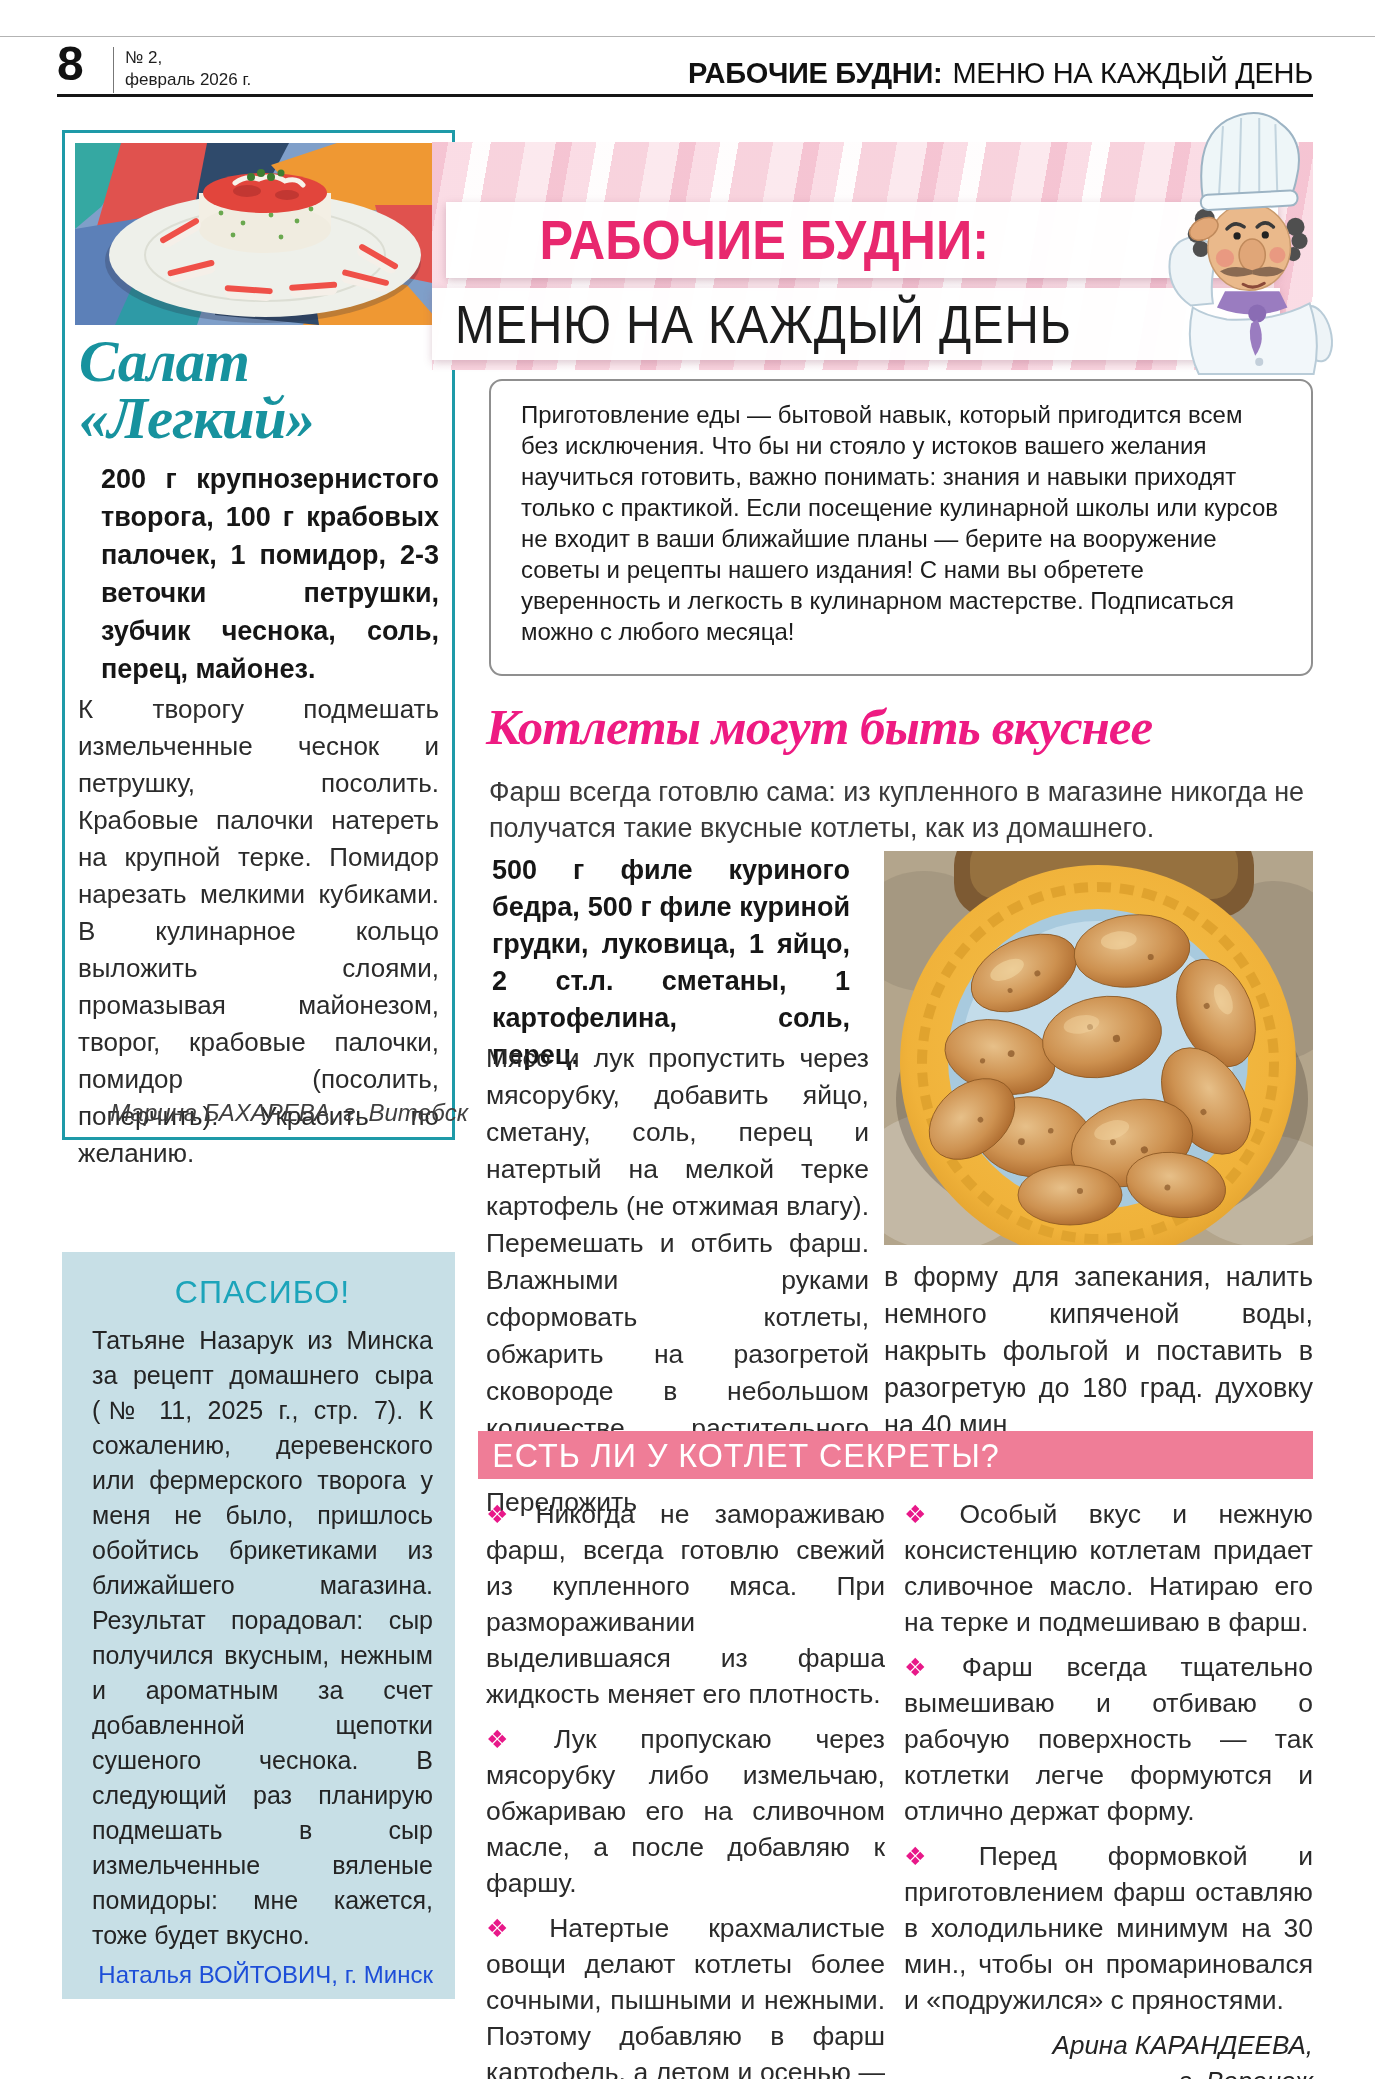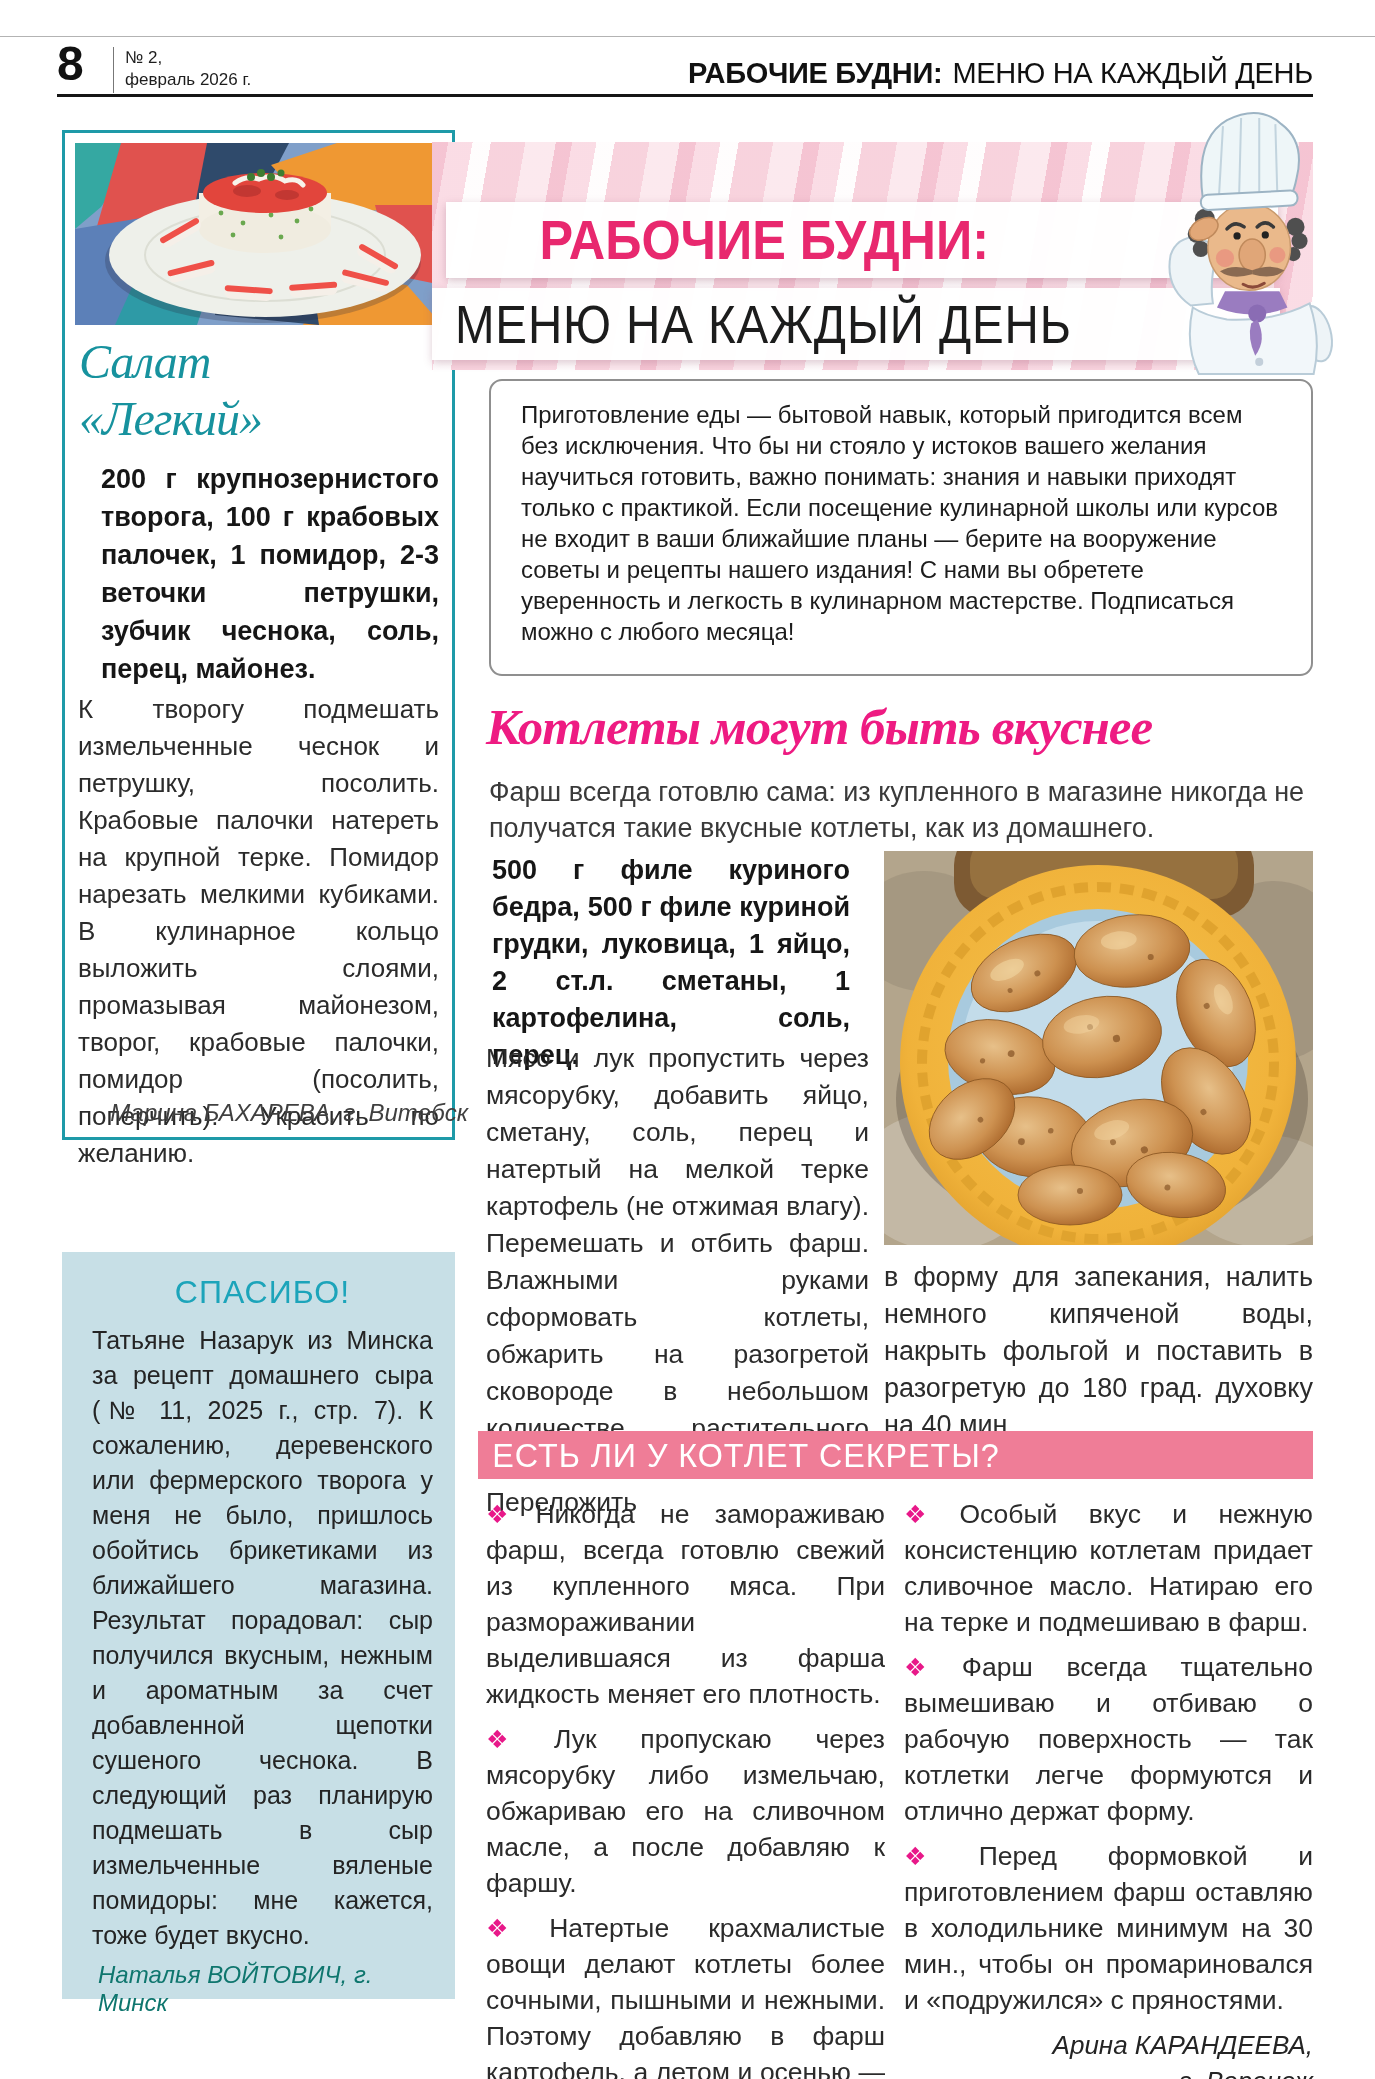--- a/index.html
+++ b/index.html
@@ -20,22 +20,22 @@
   .header-rule { position:absolute; left:57px; top:94px; width:1256px; height:3px; background:#151515; }
 
   
   .salad-box {
     position:absolute; left:62px; top:130px; width:393px; height:1010px;
     border:3px solid #1e9aa8; background:#fff;
   }
   .salad-photo { position:absolute; left:10px; top:10px; width:367px; height:182px; display:block; }
   .salad-title {
     position:absolute; left:14px; top:200px; width:360px;
-    font-family:"Liberation Serif", serif; font-style:italic; font-weight:400;
-    font-size:48px; line-height:57px; color:#17929e; letter-spacing:-1px;
+    font-family:"Liberation Serif", serif; font-style:italic; font-weight:700;
+    font-size:59px; line-height:57px; color:#17929e; letter-spacing:-1px;
   }
   .salad-ingredients {
     position:absolute; left:36px; top:327px; width:338px;
     font-weight:700; font-size:27px; line-height:38px; text-align:justify; color:#161616;
   }
   .salad-body {
     position:absolute; left:13px; top:558px; width:361px;
     font-size:26px; line-height:37px; text-align:justify; color:#2b2b2b;
   }
   .salad-author {
@@ -46,21 +46,21 @@
   
   .thanks-box {
     position:absolute; left:62px; top:1252px; width:393px; height:747px;
     background:#c7dfe6; padding:22px 22px 0 30px;
   }
   .thanks-title {
     text-align:center; color:#1ca4ba; font-size:32px; font-weight:400;
     letter-spacing:1px; margin-bottom:12px;
   }
   .thanks-body { font-size:25px; line-height:35px; text-align:justify; color:#242424; }
-  .thanks-author { font-style:italic; font-size:24px; margin-top:8px; padding-left:6px; color:#0f766e; }
+  .thanks-author { font-size:24px; margin-top:8px; padding-left:6px; color:#1d4ed8;text-align:right; }
 
   
   .banner {
     position:absolute; left:432px; top:142px; width:881px; height:228px;
     background:
       repeating-linear-gradient(100deg,
         rgba(240,166,188,0.55) 0 16px,
         rgba(250,216,226,0.75) 16px 40px,
         rgba(255,255,255,0.9) 40px 58px,
         rgba(246,196,210,0.6) 58px 92px,

